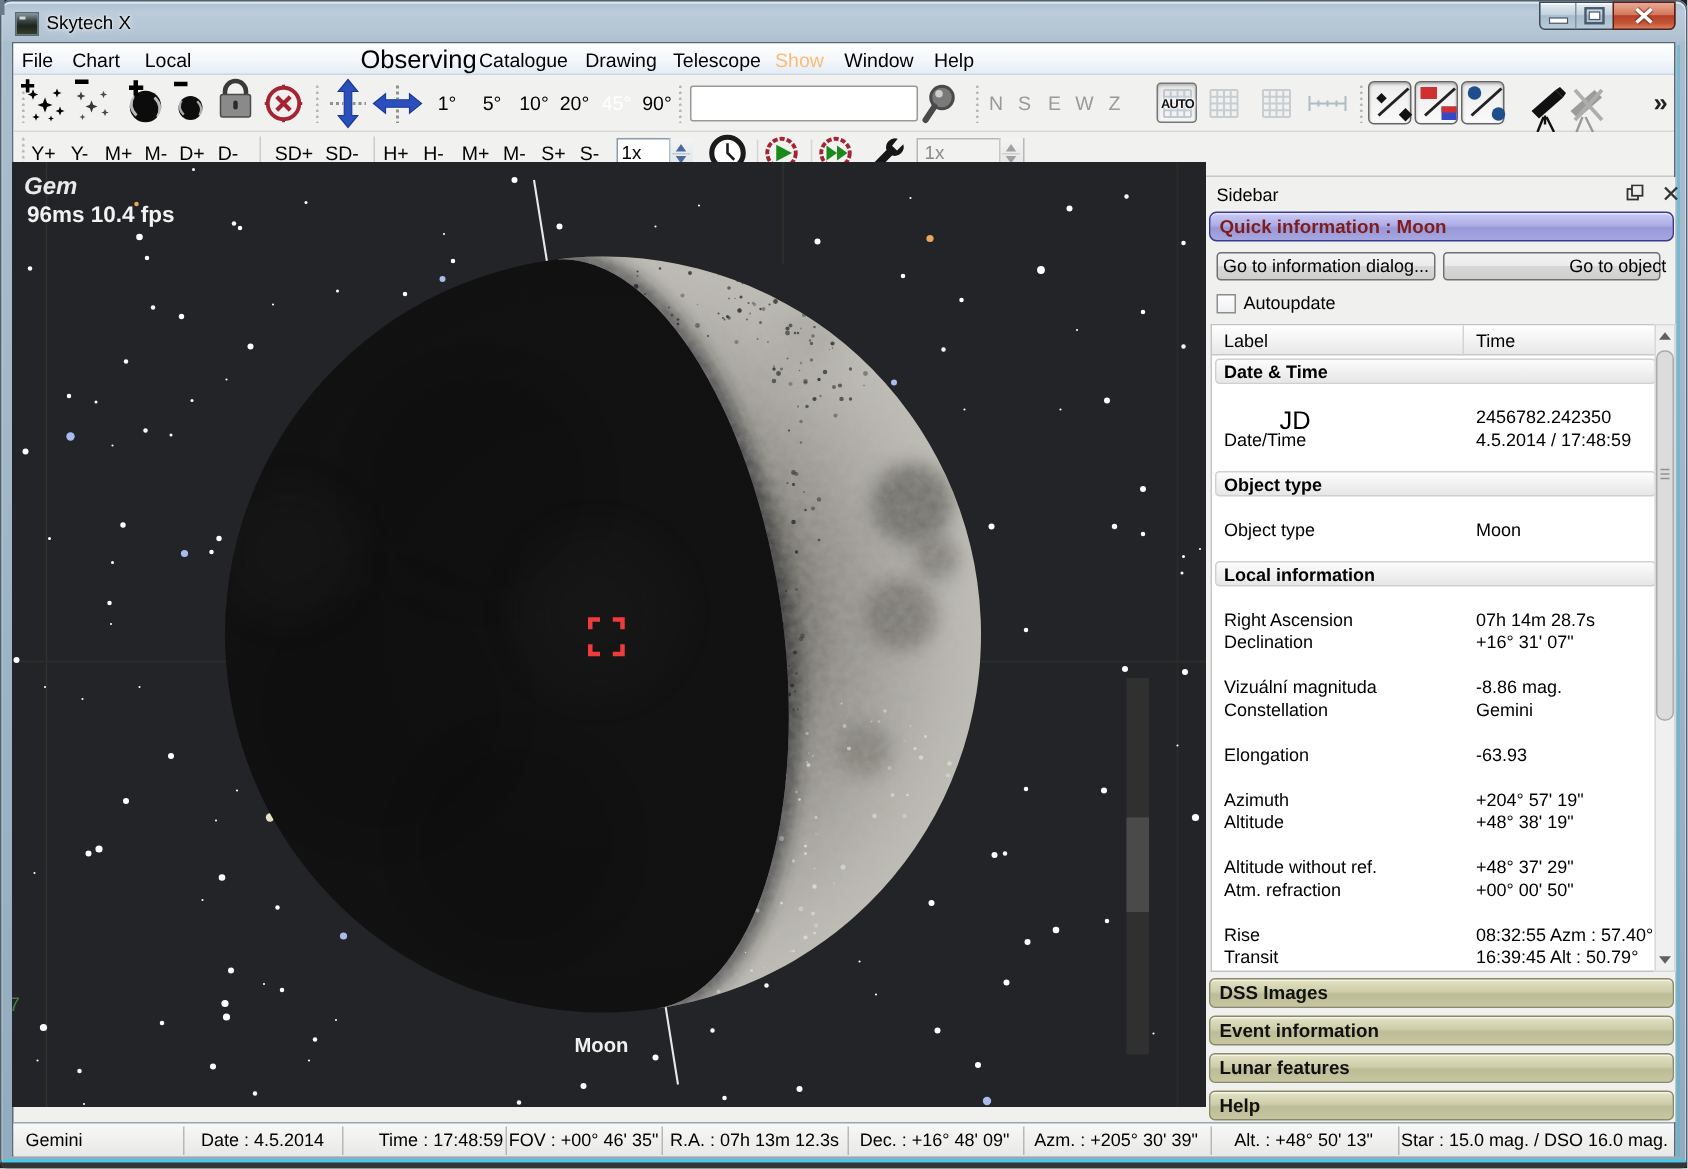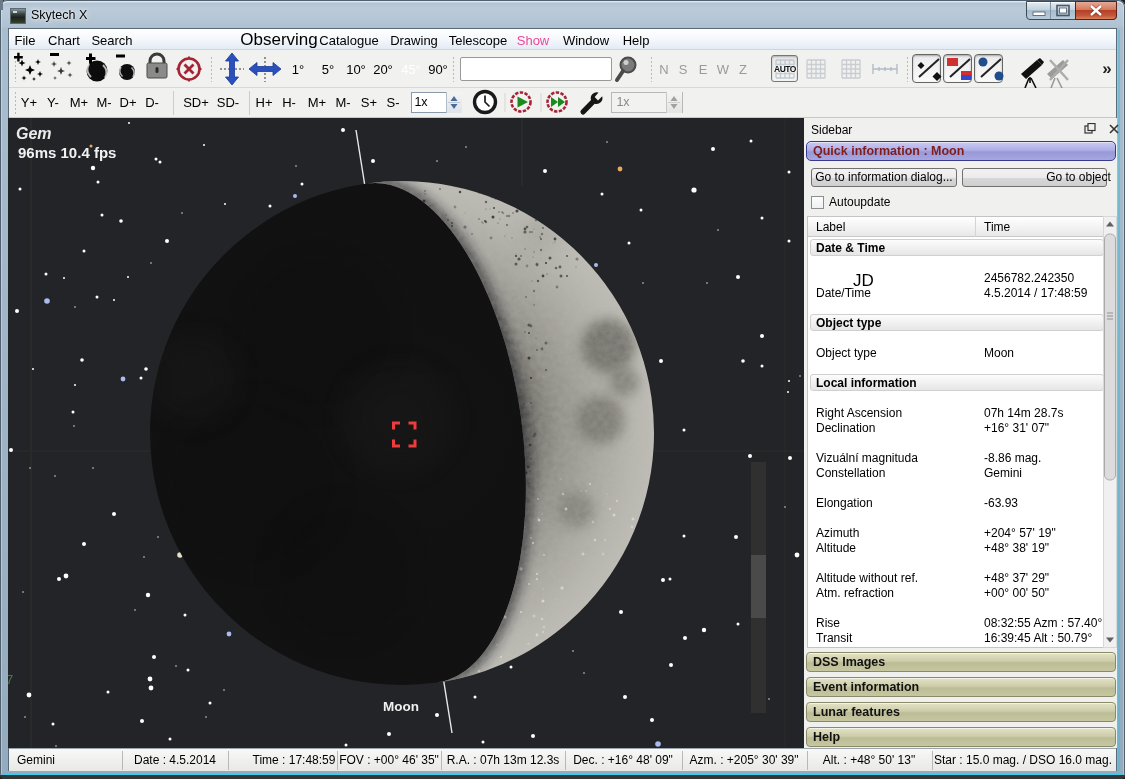--- a/index.html
+++ b/index.html
@@ -28,27 +28,27 @@
 <rect x="33.5" y="7" width="7" height="5" fill="#fff" stroke="#49596a" stroke-width="0.8"></rect>
 <path d="M65 5 L75 14 M75 5 L65 14" stroke="rgba(60,20,10,0.4)" stroke-width="4.2" fill="none"></path>
 <path d="M65 5 L75 14 M75 5 L65 14" stroke="#fff" stroke-width="2.4"></path>
 </svg>
 
 <div class="abs" style="left:8px;top:28px;width:1109px;height:743px;background:#f0f0ee;border:1px solid #5a6a78;"></div>
 
 <div class="abs" style="left:9px;top:29px;width:1107px;height:21px;background:linear-gradient(180deg,#ffffff 0%,#f4f7fb 55%,#e2ebf5 100%);border-bottom:1px solid #cdd5de;"></div>
 <div style="position:absolute;left:25px;top:40px;transform:translate(-50%,-50%);font-size:13px;color:#000;font-weight:normal;white-space:nowrap;">File</div>
     <div style="position:absolute;left:64px;top:40px;transform:translate(-50%,-50%);font-size:13px;color:#000;font-weight:normal;white-space:nowrap;">Chart</div>
-    <div style="position:absolute;left:112px;top:40px;transform:translate(-50%,-50%);font-size:13px;color:#000;font-weight:normal;white-space:nowrap;">Search</div>
+    <div style="position:absolute;left:112px;top:40px;transform:translate(-50%,-50%);font-size:13px;color:#000;font-weight:normal;white-space:nowrap;">Local</div>
     <div style="position:absolute;left:190px;top:56px;transform:translate(-50%,-50%);font-size:13px;color:#000;font-weight:normal;white-space:nowrap;">Time &amp; Location</div>
     <div style="position:absolute;left:279px;top:40px;transform:translate(-50%,-50%);font-size:17px;color:#000;font-weight:normal;white-space:nowrap;">Observing</div>
     <div style="position:absolute;left:349px;top:40px;transform:translate(-50%,-50%);font-size:13px;color:#000;font-weight:normal;white-space:nowrap;">Catalogue</div>
     <div style="position:absolute;left:414px;top:40px;transform:translate(-50%,-50%);font-size:13px;color:#000;font-weight:normal;white-space:nowrap;">Drawing</div>
     <div style="position:absolute;left:478px;top:40px;transform:translate(-50%,-50%);font-size:13px;color:#000;font-weight:normal;white-space:nowrap;">Telescope</div>
-    <div style="position:absolute;left:533px;top:40px;transform:translate(-50%,-50%);font-size:13px;color:#ec4899;font-weight:normal;white-space:nowrap;">Show</div>
+    <div style="position:absolute;left:533px;top:40px;transform:translate(-50%,-50%);font-size:13px;color:#fdba74;font-weight:normal;white-space:nowrap;">Show</div>
     <div style="position:absolute;left:586px;top:40px;transform:translate(-50%,-50%);font-size:13px;color:#000;font-weight:normal;white-space:nowrap;">Window</div>
     <div style="position:absolute;left:636px;top:40px;transform:translate(-50%,-50%);font-size:13px;color:#000;font-weight:normal;white-space:nowrap;">Help</div>
 
 <div id="tb1" class="abs" style="left:9px;top:50px;width:1107px;height:38px;background:#f1f1ef;border-bottom:1px solid #d8d8d6;"></div>
 <div class="abs" style="left:9px;top:50px;width:796px;height:38px;">
 <div style="position:absolute;left:5px;top:6px;width:3px;height:26px;background-image:radial-gradient(circle,#b8b8b8 1px,transparent 1px);background-size:3px 4px;"></div>
       <div style="position:absolute;left:201px;top:6px;width:3px;height:26px;background-image:radial-gradient(circle,#b8b8b8 1px,transparent 1px);background-size:3px 4px;"></div>
       <div style="position:absolute;left:443px;top:6px;width:3px;height:26px;background-image:radial-gradient(circle,#b8b8b8 1px,transparent 1px);background-size:3px 4px;"></div>
       <div style="position:absolute;left:641px;top:6px;width:3px;height:26px;background-image:radial-gradient(circle,#b8b8b8 1px,transparent 1px);background-size:3px 4px;"></div>
 </div>
@@ -226,21 +226,21 @@
 <div class="abs" style="left:602px;top:4px;width:72px;height:21px;background:#f2f2f0;border:1px solid #b8b8b8;"></div>
 <div style="position:absolute;left:614px;top:14px;transform:translate(-50%,-50%);font-size:12.5px;color:#8a8a8a;font-weight:normal;white-space:nowrap;">1x</div>
 <div class="abs" style="left:657px;top:4px;width:16px;height:21px;background:linear-gradient(180deg,#f4f4f4,#e4e4e2);border-left:1px solid #c8c8c8;"></div>
 <svg width="16" height="21" style="position:absolute;left:657px;top:4px">
         <path d="M8 4 l3.5 5 h-7 z" fill="#a0a0a0"></path>
         <path d="M8 17 l3.5 -5 h-7 z" fill="#a0a0a0"></path>
         <path d="M2 10.5 h12" stroke="#d0d0d0"></path>
       </svg>
 </div>
 
-<div class="abs" style="left:8px;top:118px;width:796px;height:630px;background:#0f766e;transform:translateZ(0);"><svg id="chart" width="796" height="630" viewBox="0 0 796 630">
+<div class="abs" style="left:8px;top:108px;width:796px;height:630px;background:#0f766e;transform:translateZ(0);"><svg id="chart" width="796" height="630" viewBox="0 0 796 630">
 <defs>
 <radialGradient id="litg" gradientUnits="userSpaceOnUse" cx="0" cy="0" r="252">
 <stop offset="0" stop-color="#363632"></stop>
             <stop offset="0.4" stop-color="#44423c"></stop>
 <stop offset="0.5" stop-color="#6a6860"></stop>
             <stop offset="0.62" stop-color="#908e86"></stop>
 <stop offset="0.78" stop-color="#a8a69e"></stop>
             <stop offset="0.92" stop-color="#b8b6ae"></stop>
             <stop offset="1" stop-color="#bebcb4"></stop>
 </radialGradient>

